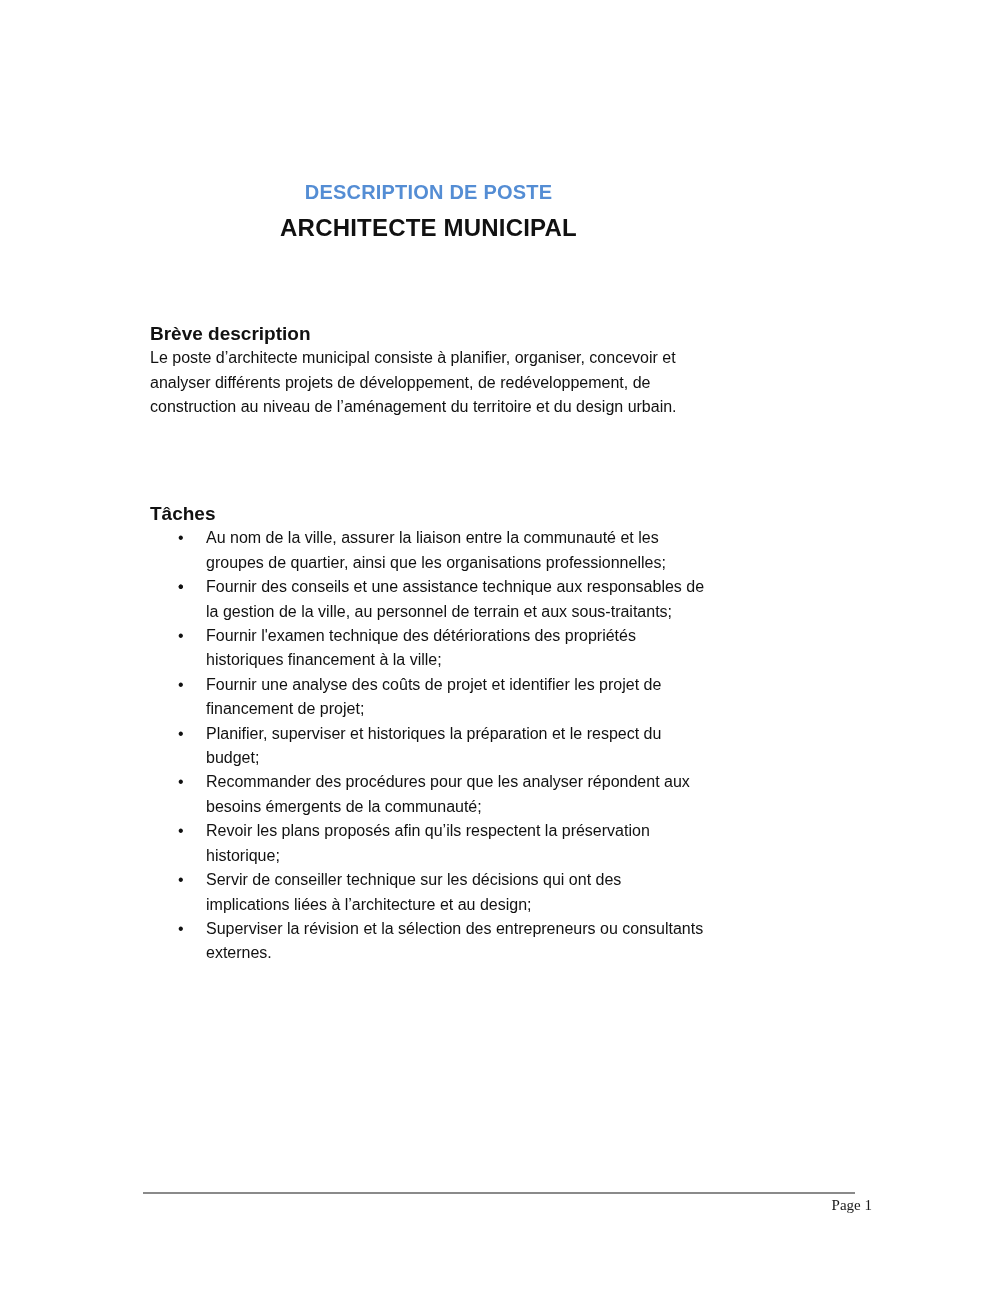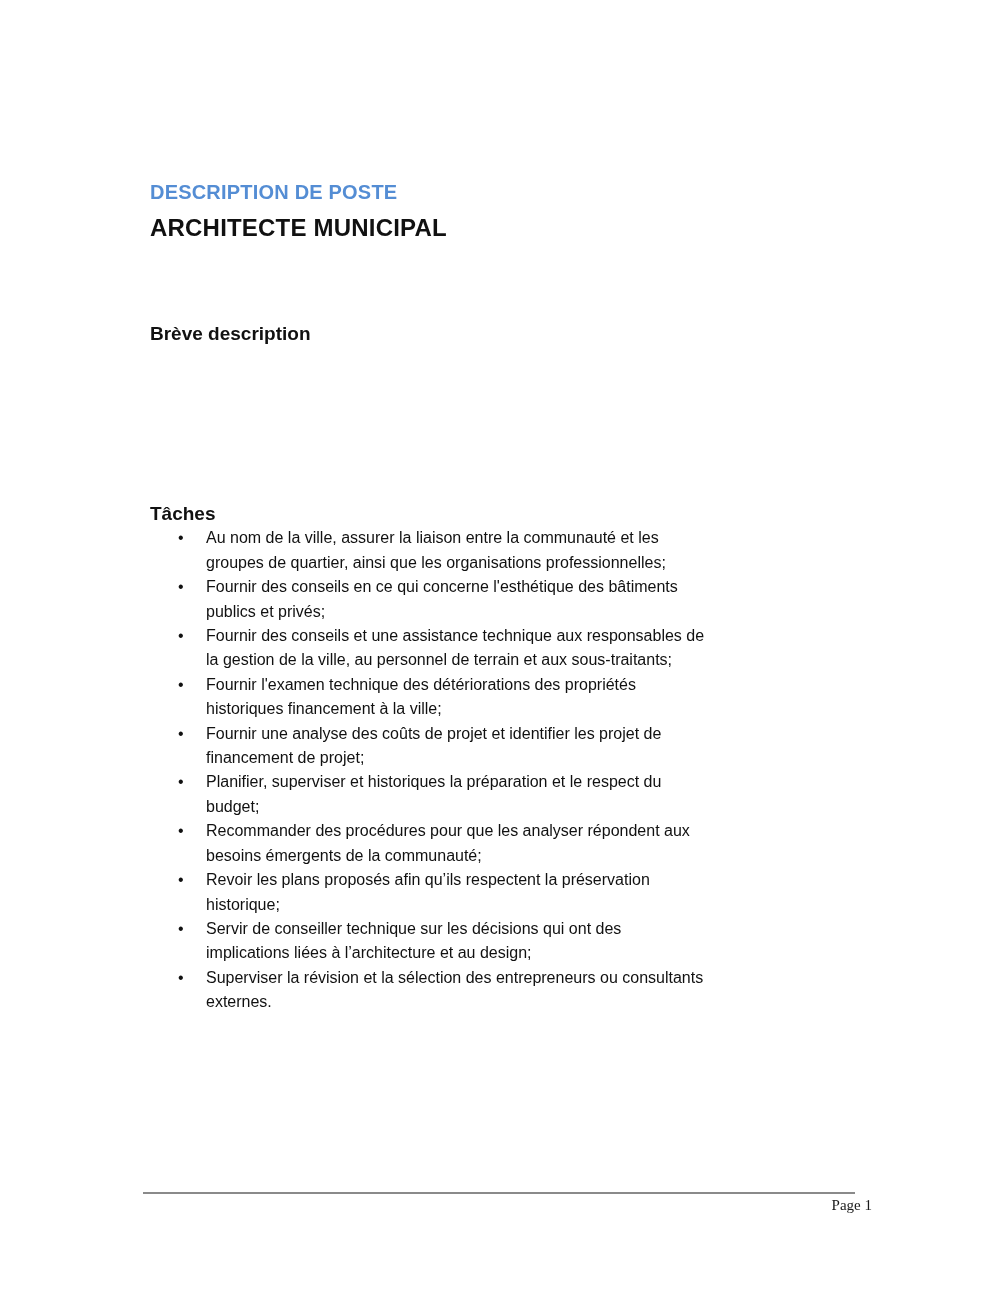--- a/index.html
+++ b/index.html
@@ -14,21 +14,21 @@
     background: #ffffff;
     font-family: "Liberation Sans", sans-serif;
     color: #111111;
     overflow: hidden;
   }
   .title-block {
     position: absolute;
     left: 150px;
     top: 174px;
     width: 557px;
-    text-align: left;
+    text-align: center;
   }
   .doc-title {
     font-size: 20px;
     font-weight: bold;
     line-height: 36px;
     color: #548DD4;
     letter-spacing: 0.2px;
   }
   .doc-subtitle {
     font-size: 24px;
@@ -100,27 +100,28 @@
 
 <div class="page">
 
   <div class="title-block">
     <div class="doc-title">DESCRIPTION DE POSTE</div>
     <div class="doc-subtitle">ARCHITECTE MUNICIPAL</div>
   </div>
 
   <div class="section-brief">
     <h3 class="section-heading">Brève description</h3>
+    <p class="body-text">Le poste d’architecte municipal consiste à planifier, organiser, concevoir et analyser différents projets de développement, de redéveloppement, de construction au niveau de l’aménagement du territoire et du design urbain.</p>
   </div>
 
   <div class="section-tasks">
     <h3 class="section-heading">Tâches</h3>
     <ul class="tasks">
         <li><span class="bullet">•</span><span>Au nom de la ville, assurer la liaison entre la communauté et les groupes de quartier, ainsi que les organisations professionnelles;</span></li>
-        <li><span class="bullet">•</span><span>Fournir des conseils en ce qui concerne l'esthétique des bâtiments publics et privés;</span></li>
+        <li><span class="bullet">•</span></li>
         <li><span class="bullet">•</span><span>Fournir des conseils et une assistance technique aux responsables de la gestion de la ville, au personnel de terrain et aux sous-traitants;</span></li>
         <li><span class="bullet">•</span><span>Fournir l'examen technique des détériorations des propriétés historiques financement à la ville;</span></li>
         <li><span class="bullet">•</span><span>Fournir une analyse des coûts de projet et identifier les projet de financement de projet;</span></li>
         <li><span class="bullet">•</span><span>Planifier, superviser et historiques la préparation et le respect du budget;</span></li>
         <li><span class="bullet">•</span><span>Recommander des procédures pour que les analyser répondent aux besoins émergents de la communauté;</span></li>
         <li><span class="bullet">•</span><span>Revoir les plans proposés afin qu’ils respectent la préservation historique;</span></li>
         <li><span class="bullet">•</span><span>Servir de conseiller technique sur les décisions qui ont des implications liées à l’architecture et au design;</span></li>
         <li><span class="bullet">•</span><span>Superviser la révision et la sélection des entrepreneurs ou consultants externes.</span></li>
       </ul>
   </div>

